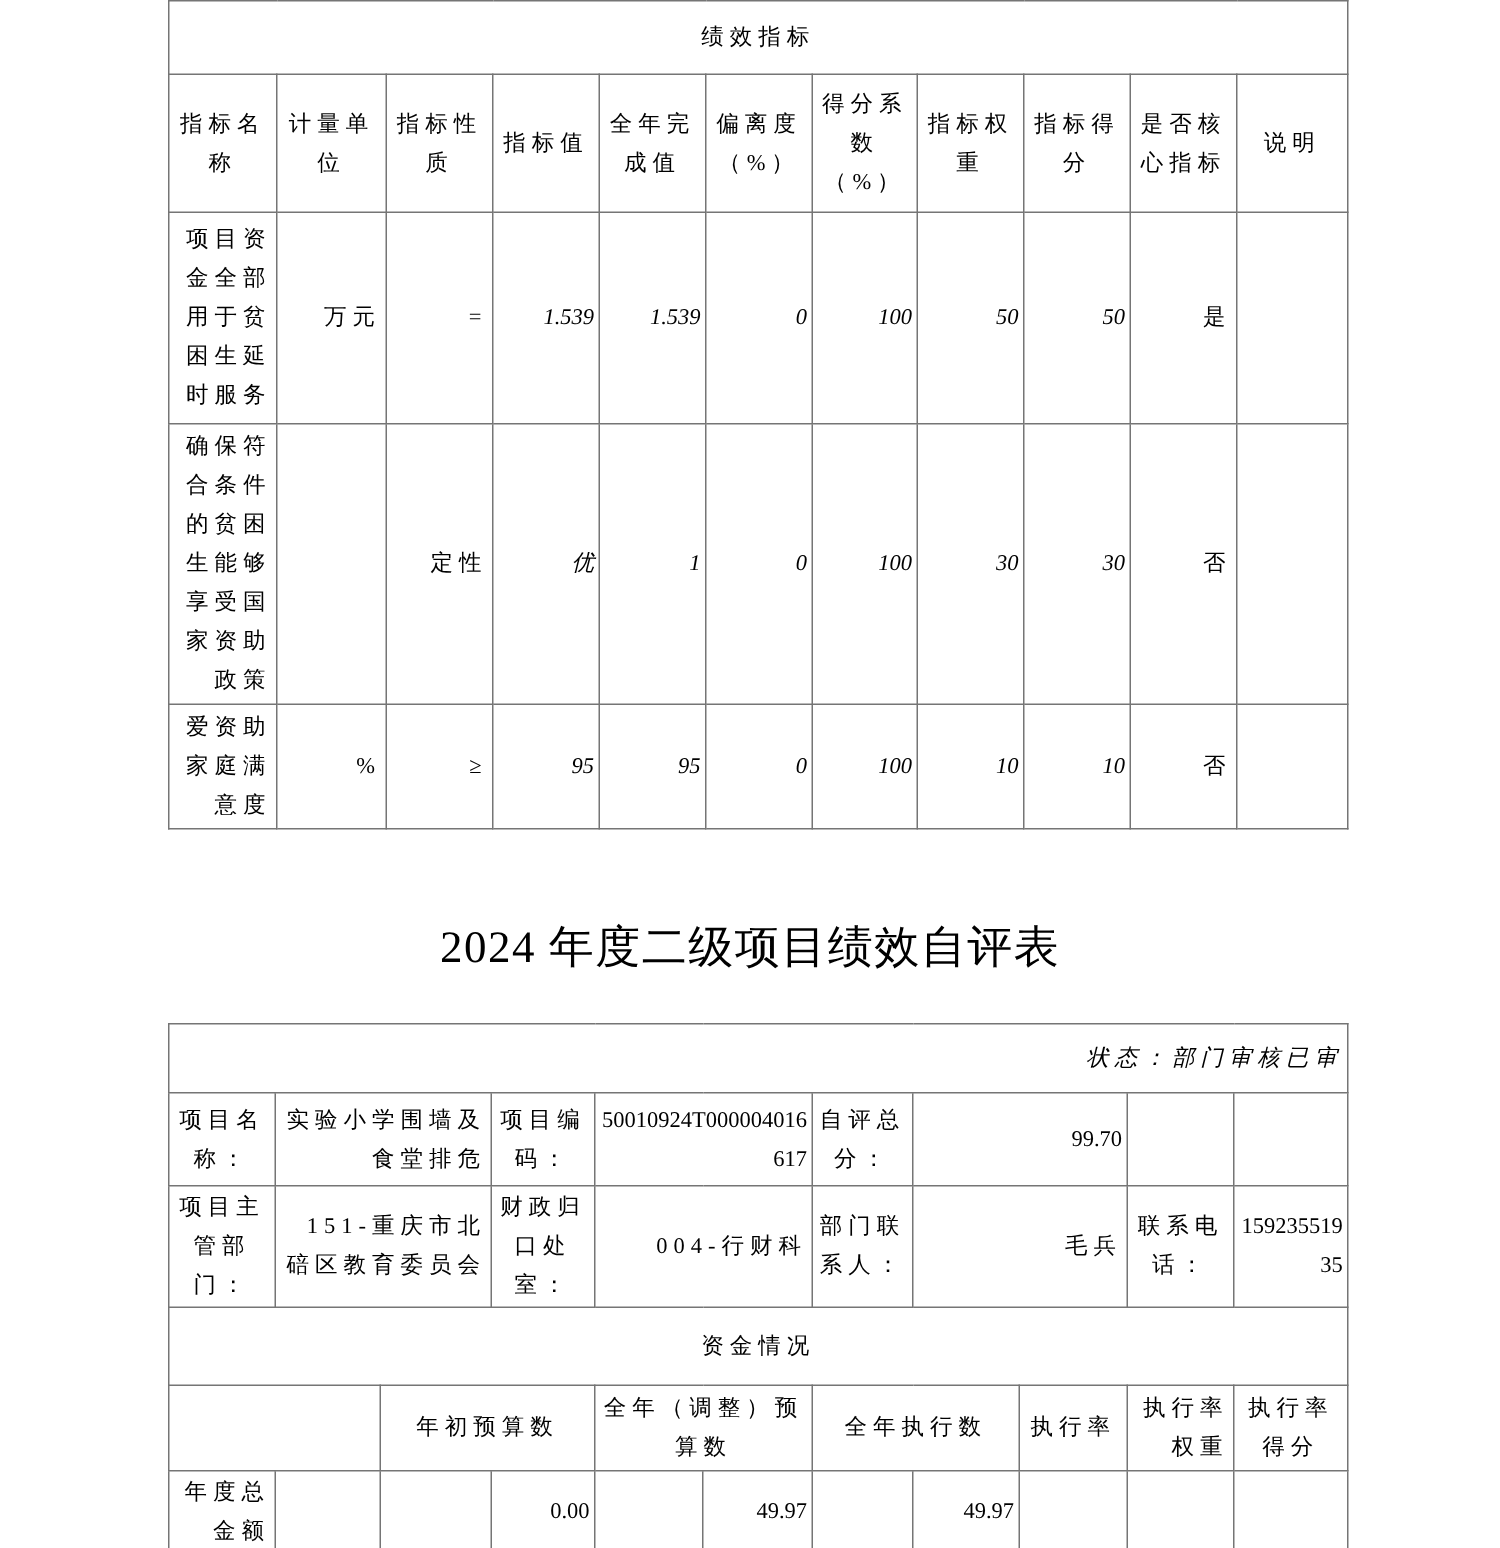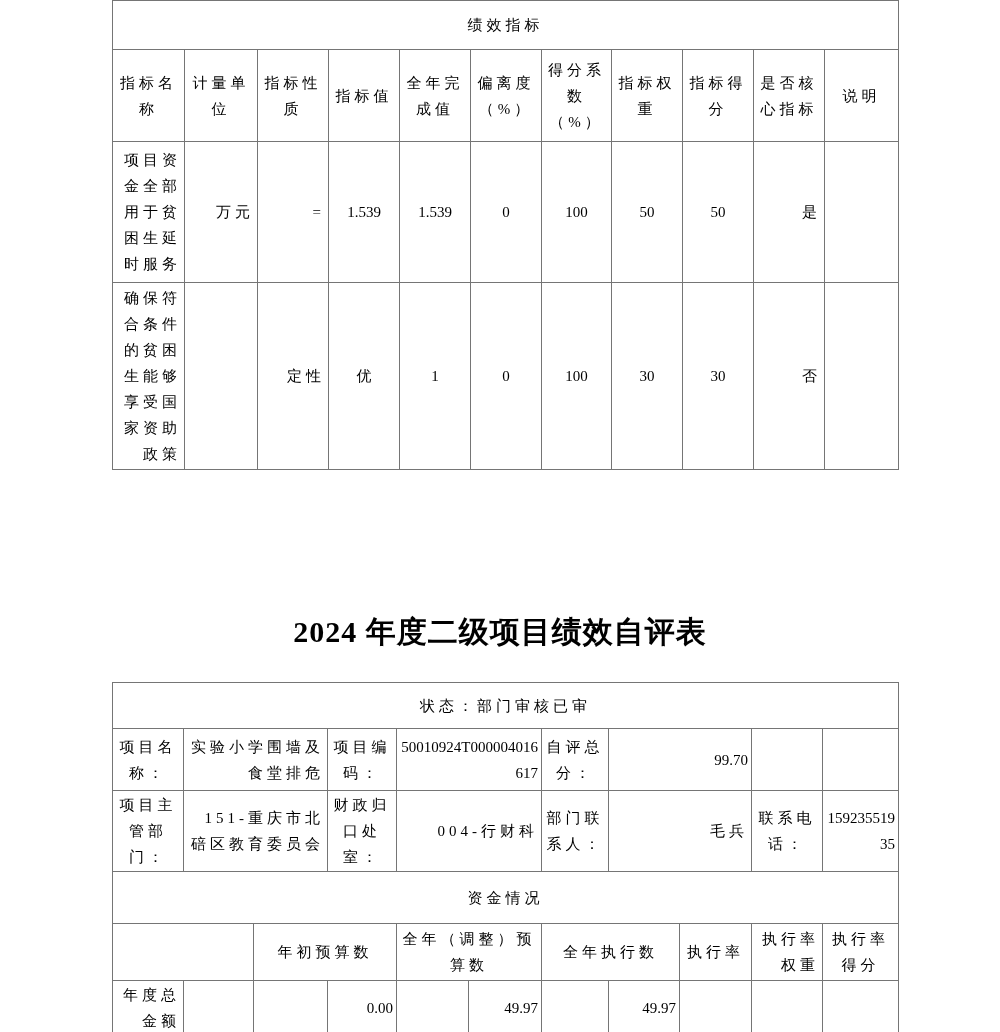--- a/index.html
+++ b/index.html
@@ -22,31 +22,31 @@
   td, th {
     border: 1px solid #757575;
     vertical-align: middle;
     padding: 1px 3px;
     font-weight: normal;
     overflow: hidden;
   }
   .cjk { letter-spacing: 4px; }
   .c { text-align: center; }
   .l { text-align: right; }
-  .r { text-align: center; }
+  .r { text-align: right; font-style: italic; }
   .brk { word-break: break-all; margin-left: 30px; }
   #perf-table { position: absolute; left: 112px; top: 0px; width: 786px; padding-left: 39px; }
   #main-table { position: absolute; left: 112px; top: 682px; width: 786px; }
   #doc-title {
     position: absolute;
     left: 0; right: 0;
     top: 612px;
     text-align: center;
     font-size: 30px;
-    font-weight: bold;
+    font-weight: normal;
     letter-spacing: 1px;
     line-height: 40px;
   }
 </style>
 </head>
 <body>
 
 <div id="page">
 
   <table id="perf-table">
@@ -96,20 +96,33 @@
     <tr style="height:187px">
       <td class="l cjk">确保符合条件的贫困生能够享受国家资助政策</td>
       <td class="l cjk"></td>
       <td class="l cjk">定性</td>
       <td class="r">优</td>
       <td class="r">1</td>
       <td class="r">0</td>
       <td class="r">100</td>
       <td class="r">30</td>
       <td class="r">30</td>
+      <td class="l cjk">否</td>
+      <td class="l cjk"></td>
+    </tr>
+    <tr style="height:83px">
+      <td class="l cjk">爱资助家庭满意度</td>
+      <td class="l cjk">%</td>
+      <td class="l cjk">≥</td>
+      <td class="r">95</td>
+      <td class="r">95</td>
+      <td class="r">0</td>
+      <td class="r">100</td>
+      <td class="r">10</td>
+      <td class="r">10</td>
       <td class="l cjk">否</td>
       <td class="l cjk"></td>
     </tr>
   </tbody>
     </table>
 
   <div id="doc-title">2024 年度二级项目绩效自评表</div>
 
   <table id="main-table">
     <colgroup>

